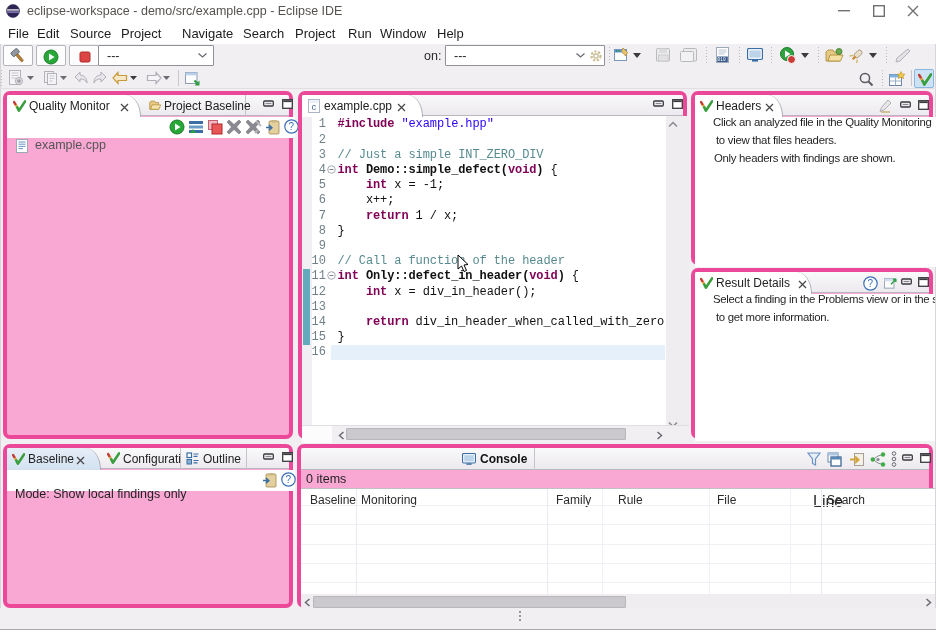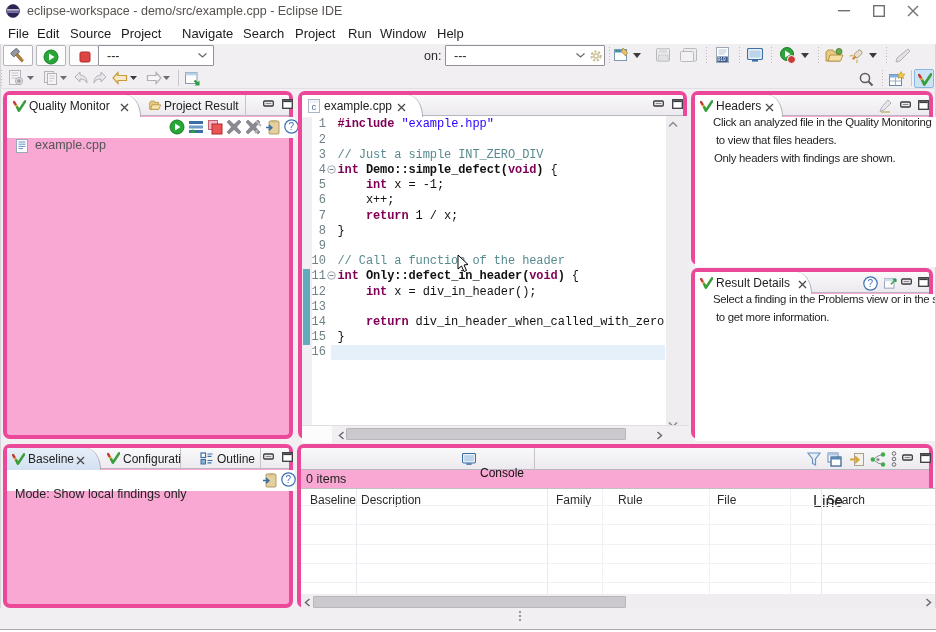--- a/index.html
+++ b/index.html
@@ -12,21 +12,21 @@
 .tb2{position:absolute;left:0;top:67px;width:936px;height:22px;border-bottom:1px solid #e2dfe4}
 .tbtn{position:absolute;top:1px;width:30px;height:21px;background:#fdfdfe;border:1px solid #b4b4ba;border-radius:2px}
 .combo{position:absolute;top:1px;height:21px;background:#fff;border:1px solid #938f99;border-radius:1px;font-size:12.5px;color:#1e1e1e}
 .combo .tx{position:absolute;left:8px;top:3px}
 .chev{position:absolute;top:7px;width:9px;height:5px}
 .panel{position:absolute;background:#f9a8d4;border:4px solid #ec4899;border-radius:7px}
 .tabrow{position:absolute;left:0;right:0;top:0;background:linear-gradient(#f9f8fa,#eceaee);border-bottom:1px solid #b9b6bf;border-radius:2px 2px 0 0}
 .tabA{position:absolute;top:0;background:#fff;border-right:1px solid #aeabb5;border-top-right-radius:15px 22px;border-top-left-radius:2px;z-index:2}
 .tabI{position:absolute;top:0;border-right:1px solid #c6c3ca}
 .tabtx{position:absolute;top:4px;font-size:12px;color:#222;white-space:nowrap}
-.tabtxb{position:absolute;top:18px;font-size:12px;color:#111;font-weight:normal;white-space:nowrap}
+.tabtxb{position:absolute;top:4px;font-size:12px;color:#111;font-weight:bold;white-space:nowrap}
 .sep{position:absolute;width:1px;background:#c9c6cd}
 .dotsep{position:absolute;width:1px;background:repeating-linear-gradient(#bcb9c0 0 1px,transparent 1px 3px)}
 .mono{font-family:"Liberation Mono",monospace}
 .k{color:#7f0055;font-weight:bold}
 .s{color:#2a00ff}
 .c{color:#578a8f}
 .b{font-weight:bold}
 </style></head><body>
 <div class="win"></div>
 
@@ -239,21 +239,21 @@
 <span class="tabtx" style="left:22px">Quality Monitor</span>
 <svg class="a" style="left:113px;top:8px" width="9" height="9">
         <path d="M1 1 L8 8 M8 1 L1 8" stroke="#4a4a4a" stroke-width="1.3"></path>
       </svg>
 </div>
 <div class="tabI" style="left:134px;width:105px;height:21px">
 <svg class="a" style="left:8px;top:5px" width="13" height="11" viewBox="0 0 19 15">
         <path d="M1 13 L1 3 L3 1 L8 1 L9 3 L14 3 L14 13 Z" fill="#e8c984" stroke="#a8872e" stroke-width="1"></path>
         <path d="M2.5 13 L4.5 6.5 L17 6.5 L14.5 13 Z" fill="#f5e2ac" stroke="#a8872e" stroke-width="1"></path>
       </svg>
-<span class="tabtx" style="left:23px">Project Result</span>
+<span class="tabtx" style="left:23px">Project Baseline</span>
 </div>
 <svg class="a" style="left:256px;top:5px;z-index:3" width="11" height="7">
       <rect x="0.7" y="1" width="9.6" height="5" rx="1" fill="#f4f2f5" stroke="#3a3a3e" stroke-width="1.3"></rect>
       <rect x="2.6" y="2.9" width="5.8" height="1.2" fill="#8a8890"></rect>
     </svg>
 <svg class="a" style="left:275px;top:4px;z-index:3" width="11" height="10">
       <rect x="0.7" y="0.7" width="9.6" height="8.6" fill="#fff" stroke="#3a3a3e" stroke-width="1.3"></rect>
       <rect x="1.3" y="1.3" width="8.4" height="1.8" fill="#3a3a3e"></rect>
     </svg>
 
@@ -474,21 +474,21 @@
       </svg>
 </div>
 <div class="tabI" style="left:94px;width:80px;height:21px">
 <svg class="a" style="left:6px;top:4px" width="13" height="13" viewBox="0 0 14 14">
         <path d="M1.2 2.2 L3 5.2" stroke="#c23b33" stroke-width="2.6" stroke-linecap="round"></path>
         <path d="M3 5.2 L4.6 8" stroke="#e8a33c" stroke-width="2.6"></path>
         <path d="M4.6 8 L6.3 11.5 L13 1.5" fill="none" stroke="#3a9e3c" stroke-width="2.8" stroke-linecap="round" stroke-linejoin="round"></path>
       </svg>
 <span class="tabtx" style="left:22px">Configurati</span>
 </div>
-<div class="tabI" style="left:188px;width:66px;height:21px">
+<div class="tabI" style="left:174px;width:66px;height:21px">
 <svg class="a" style="left:5px;top:4px" width="13" height="13" viewBox="0 0 13 13">
         <rect x="1" y="1" width="4.5" height="4.5" fill="#fff" stroke="#3a6ea5" stroke-width="1.2"></rect>
         <rect x="1" y="7.5" width="4.5" height="4.5" fill="#88aed2" stroke="#3a6ea5" stroke-width="1"></rect>
         <path d="M7.5 2 h5 M7.5 4.3 h4 M7.5 8.5 h5 M7.5 10.8 h4" stroke="#3a6ea5" stroke-width="1.2"></path>
       </svg>
 <span class="tabtx" style="left:22px">Outline</span>
 </div>
 <svg class="a" style="left:256px;top:5px;z-index:3" width="11" height="7">
       <rect x="0.7" y="1" width="9.6" height="5" rx="1" fill="#f4f2f5" stroke="#3a3a3e" stroke-width="1.3"></rect>
       <rect x="2.6" y="2.9" width="5.8" height="1.2" fill="#8a8890"></rect>
@@ -551,21 +551,21 @@
       <rect x="2.6" y="2.9" width="5.8" height="1.2" fill="#8a8890"></rect>
     </svg>
 <svg class="a" style="left:619px;top:5px;z-index:3" width="11" height="10">
       <rect x="0.7" y="0.7" width="9.6" height="8.6" fill="#fff" stroke="#3a3a3e" stroke-width="1.3"></rect>
       <rect x="1.3" y="1.3" width="8.4" height="1.8" fill="#3a3a3e"></rect>
     </svg>
 
 <span class="a" style="left:5px;top:24px;font-size:12.5px;color:#1f1f1f">0 items</span>
 <div class="a" style="left:0;top:40px;width:634px;height:106px;background:#fff;border-top:1px solid #c2c0c6">
 <span class="a" style="left:9px;top:4px;font-size:12px">Baseline</span>
-<span class="a" style="left:60px;top:4px;font-size:12px">Description</span>
+<span class="a" style="left:60px;top:4px;font-size:12px">Monitoring</span>
 <span class="a" style="left:255px;top:4px;font-size:12px">Family</span>
 <span class="a" style="left:317px;top:4px;font-size:12px">Rule</span>
 <span class="a" style="left:416px;top:4px;font-size:12px">File</span>
 <span class="a" style="left:512px;top:4px;font-size:16px">Line</span>
 <span class="a" style="left:526px;top:4px;font-size:12px">Search</span>
 <div class="a" style="left:0;top:16px;width:634px;height:1px;background:#f1f1f5"></div>
 <div class="a" style="left:0;top:35px;width:634px;height:1px;background:#f1f1f5"></div>
 <div class="a" style="left:0;top:55px;width:634px;height:1px;background:#f1f1f5"></div>
 <div class="a" style="left:0;top:74px;width:634px;height:1px;background:#f1f1f5"></div>
 <div class="a" style="left:0;top:93px;width:634px;height:1px;background:#f1f1f5"></div>

